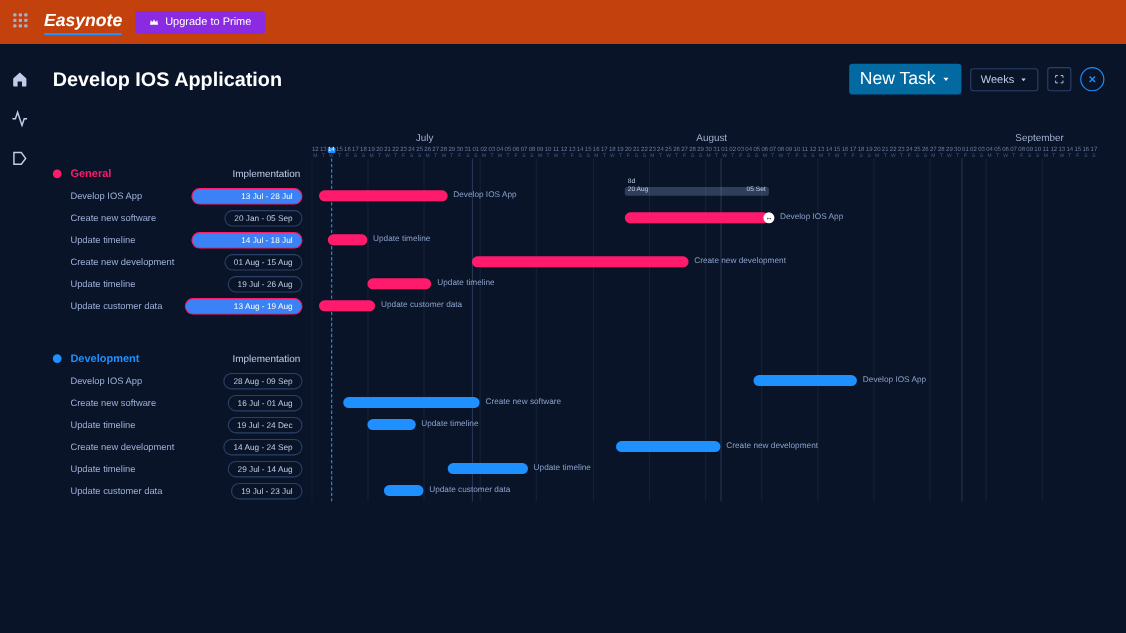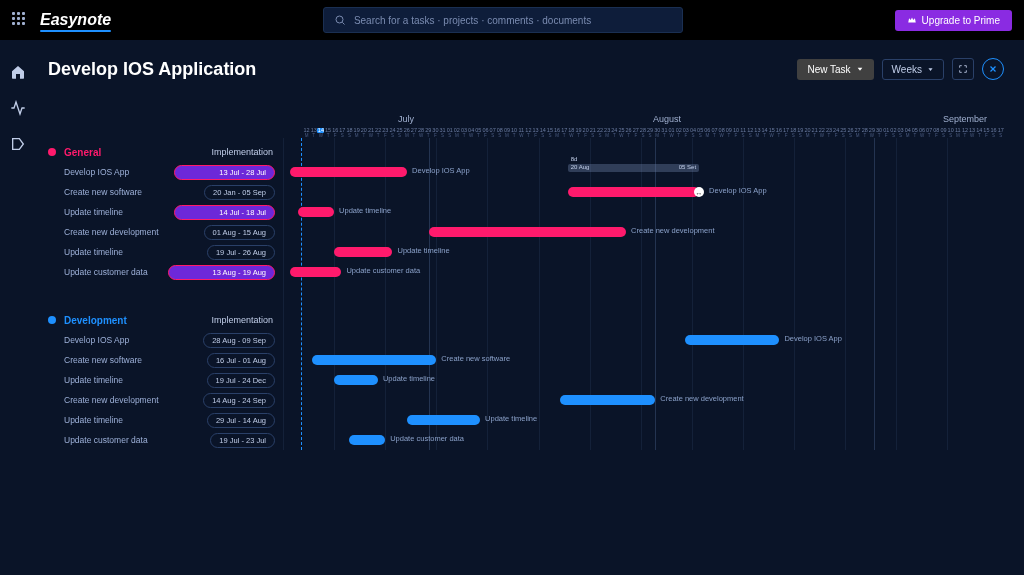--- a/index.html
+++ b/index.html
@@ -12,21 +12,21 @@
   overflow: hidden;
   position: relative;
 }
 
 
 .topbar {
   height: 40px;
   display: flex;
   align-items: center;
   padding: 0 12px;
-  background: #000000;
+  background: #c2410c;
   gap: 12px;
 }
 .apps-grid {
   width: 16px; height: 16px;
   display: grid;
   grid-template-columns: repeat(3, 3px);
   grid-template-rows: repeat(3, 3px);
   gap: 2px;
   cursor: pointer;
 }
@@ -119,23 +119,23 @@
   padding: 18px 20px 0 12px;
 }
 .main-header {
   display: flex;
   align-items: center;
   margin-bottom: 34px;
 }
 .page-title { font-size: 18px; font-weight: 600; }
 .header-actions { margin-left: auto; display: flex; gap: 8px; align-items: center; }
 .btn-newtask {
-  background: #404040;
+  background: #0369a1;
   color: #fff;
-  font-size: 10px;
+  font-size: 16px;
   padding: 5px 10px;
   border-radius: 3px;
   display: flex;
   align-items: center;
   gap: 5px;
   cursor: pointer;
   text-align: center;
 }
 .btn-weeks {
   background: transparent;
@@ -168,21 +168,20 @@
   position: relative;
 }
 .sidecol {
   width: 235px;
   flex-shrink: 0;
 }
 .timeline {
   flex: 1;
   position: relative;
   overflow: hidden;
-  padding-left: 20px;
 }
 
 
 .month-row {
   height: 14px;
   display: flex;
   font-size: 9px;
   color: #a0b0d0;
   position: relative;
 }
@@ -253,21 +252,21 @@
   margin-left: auto;
   margin-right: 8px;
   font-size: 7.5px;
   color: #c0cde8;
   border: 1px solid #2a4068;
   border-radius: 9px;
   padding: 2px 8px;
   white-space: nowrap;
 }
 .pill.active {
-  background: #6d28d9;
+  background: #3b82f6;
   border-color: #ff1a6c;
   color: #fff;
   padding-left: 44px;
 }
 
 
 .tl-rows {
   position: absolute;
   left: 0;
   right: 0;
@@ -324,27 +323,20 @@
       <span></span>
       <span></span>
       <span></span>
       <span></span>
       <span></span>
       <span></span>
       <span></span>
       <span></span>
   </div>
   <div class="logo">Easynote</div>
-  <div class="searchbar">
-    <svg viewBox="0 0 24 24" fill="none" stroke="currentColor" stroke-width="2">
-        <circle cx="11" cy="11" r="7"></circle>
-        <line x1="21" y1="21" x2="16.65" y2="16.65"></line>
-      </svg>
-    <span>Search for a tasks · projects · comments · documents</span>
-  </div>
   <div class="upgrade-btn">
     <svg viewBox="0 0 24 24" fill="currentColor">
         <path d="M3 18h18l-2-10-4 4-3-6-3 6-4-4z"></path>
       </svg>
     <span>Upgrade to Prime</span>
   </div>
 </div>
 
 <div class="leftrail">
   <svg class="railicon" viewBox="0 0 24 24" fill="currentColor">

